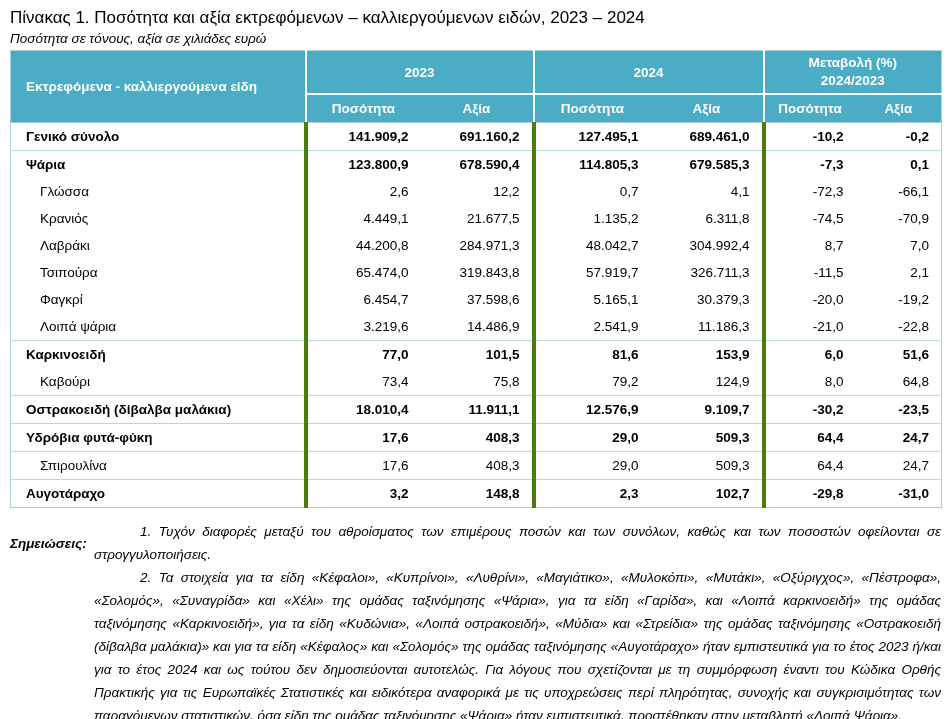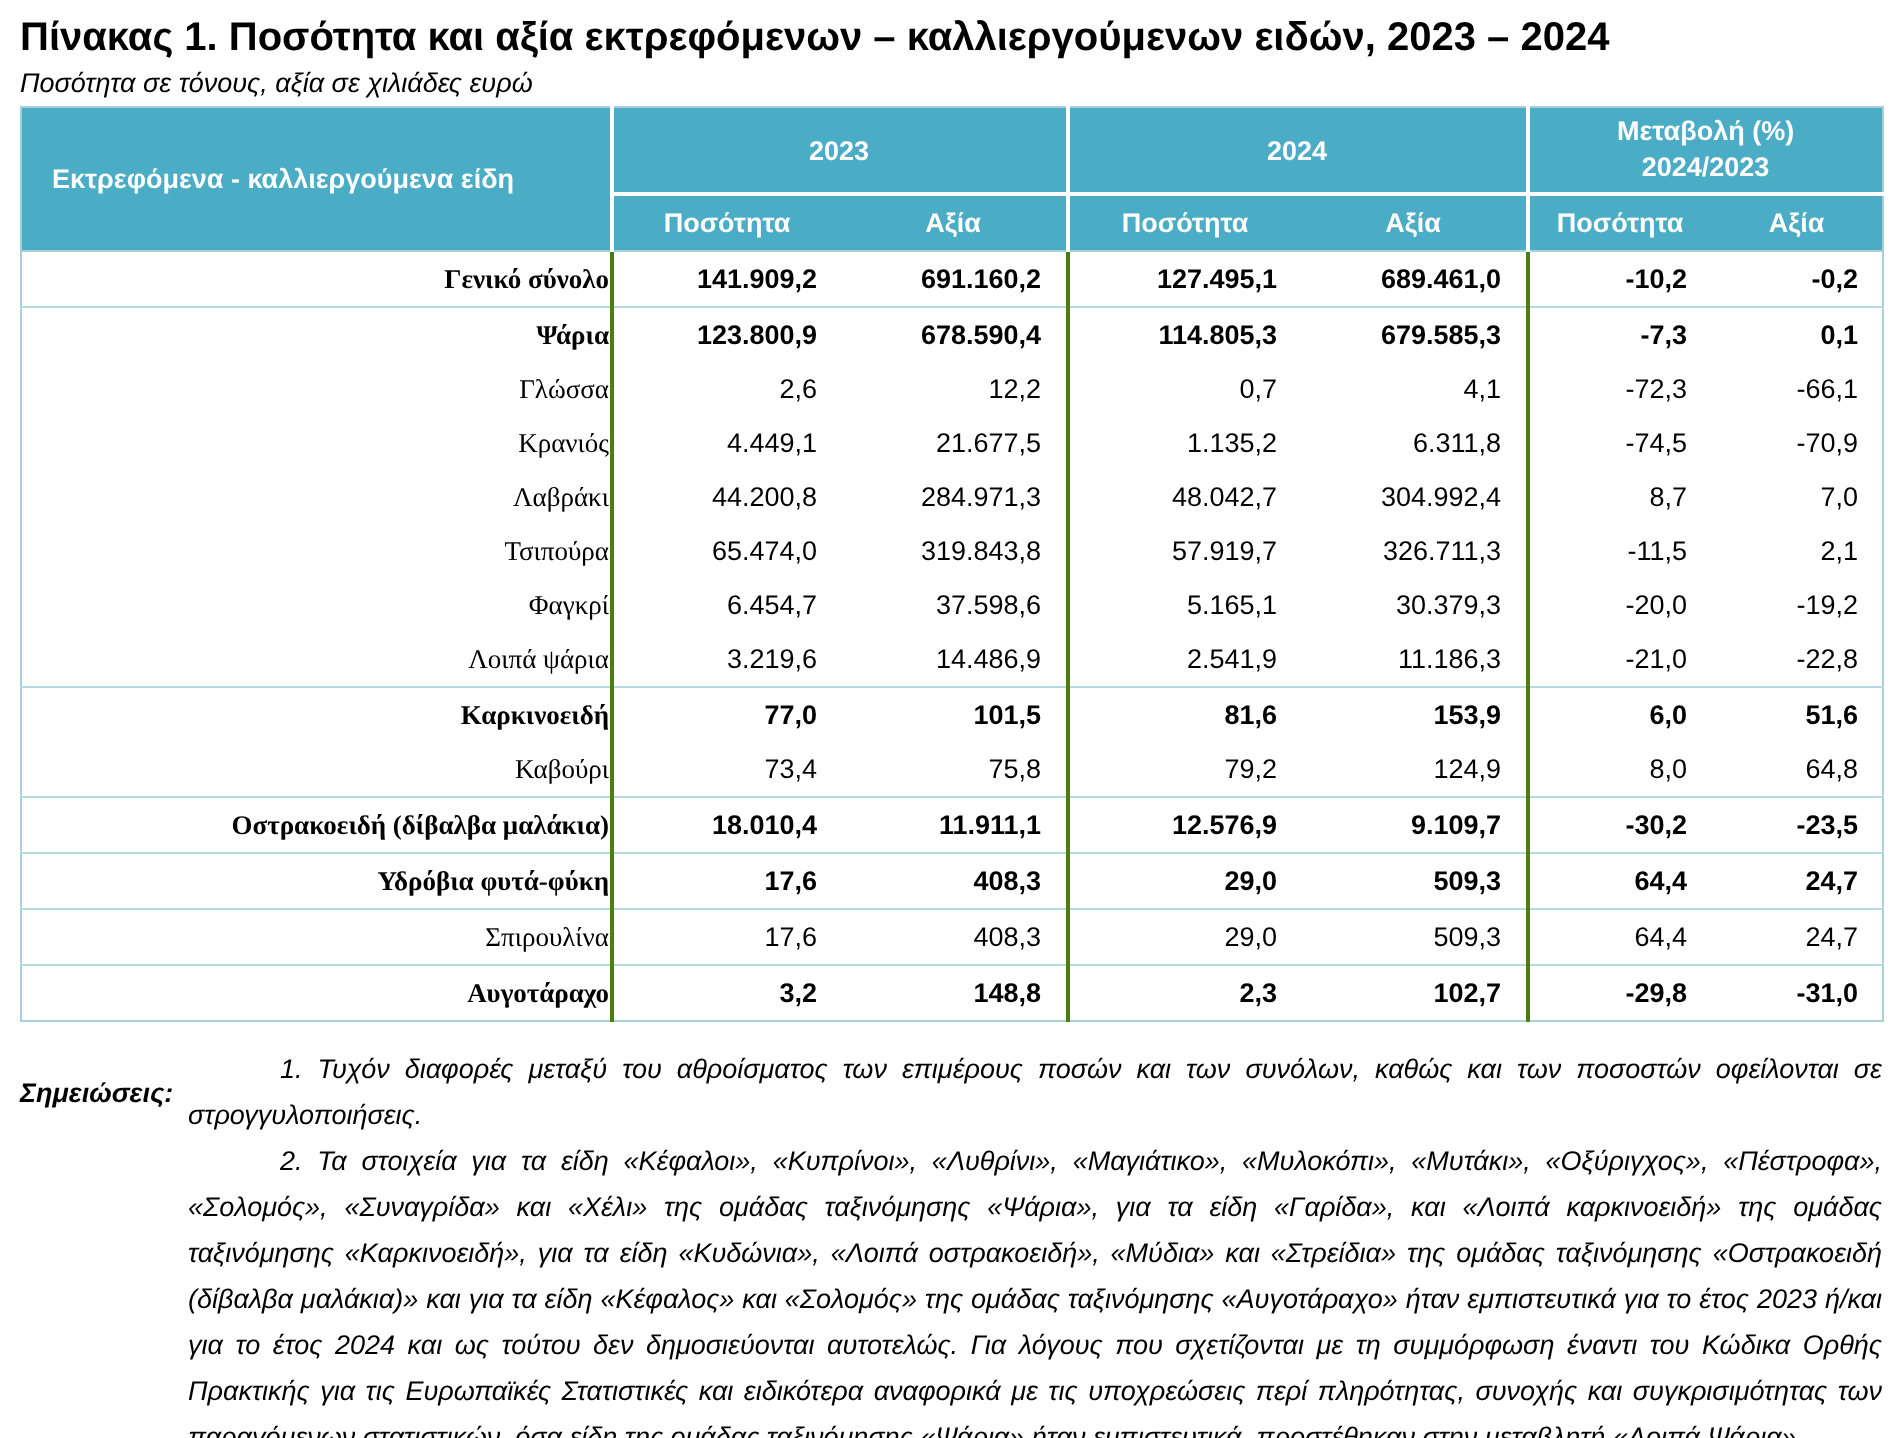--- a/index.html
+++ b/index.html
@@ -3,21 +3,21 @@
 <meta charset="utf-8">
 <style>
   html,body { margin:0; padding:0; }
   body {
     width:951px; height:719px; background:#ffffff; overflow:hidden;
     font-family:"Liberation Sans", sans-serif; color:#000;
     -webkit-font-smoothing:antialiased;
   }
   .page { padding:8px 10px 0 10px; }
 
-  .title { font-size:20px; font-weight:bold; margin:0 0 3px 0; }
+  .title { font-size:17px; font-weight:normal; margin:0 0 3px 0; }
   .subtitle { font-size:13.5px; font-style:italic; margin:0 0 4px 0; }
 
   table.stat {
     border-collapse:collapse; table-layout:fixed;
     width:931px; border:1px solid #a9cfda;
   }
   col.c-species { width:295px; }
   col.c-q23 { width:115px; } col.c-v23 { width:113px; }
   col.c-q24 { width:117px; } col.c-v24 { width:113px; }
   col.c-chq { width:92px;  } col.c-chv { width:86px; }
@@ -30,24 +30,24 @@
   th.year-head { height:42px; border-bottom:2px solid #fff; }
   th.change-head { line-height:1.35; }
   th.sub-head { height:27px; }
   thead th.gstart { border-left:2px solid #fff; }
   thead { border-bottom:1px solid #a9cfda; }
 
   tbody td {
     height:27px; font-size:13.5px; vertical-align:middle;
     text-align:right; padding:0 12px 0 0; white-space:nowrap;
   }
-  tbody td.species { text-align:right; padding:0 0 0 15px;font-family:Liberation Serif, serif; }
+  tbody td.species { text-align:left; padding:0 0 0 15px; }
   tbody tr.sub td.species { padding-left:29px; }
   tbody tr.bold td { font-weight:bold; }
-  tbody td.gstart { border-left:2px solid #4d7c0f; }
+  tbody td.gstart { border-left:4px solid #4d7c0f; }
   tbody tr.rule td { border-top:1px solid #b7d9e0; }
 
   .notes {
     position:relative; margin-top:13px; width:931px;
     font-style:italic; font-size:13.5px; line-height:1.7;
     text-align:justify; color:#000;
   }
   .notes-label { position:absolute; left:0; top:12px; font-weight:bold; }
   .note { margin:0 0 0 84px; text-indent:46px; }
 </style>

